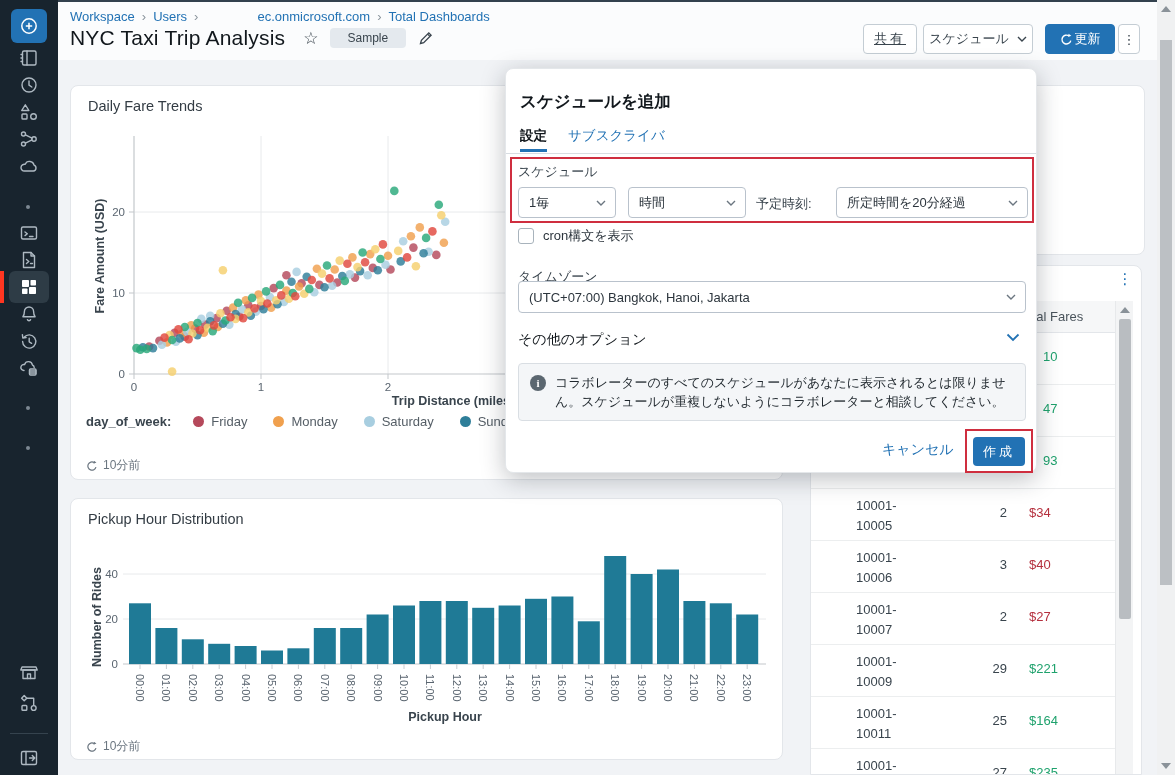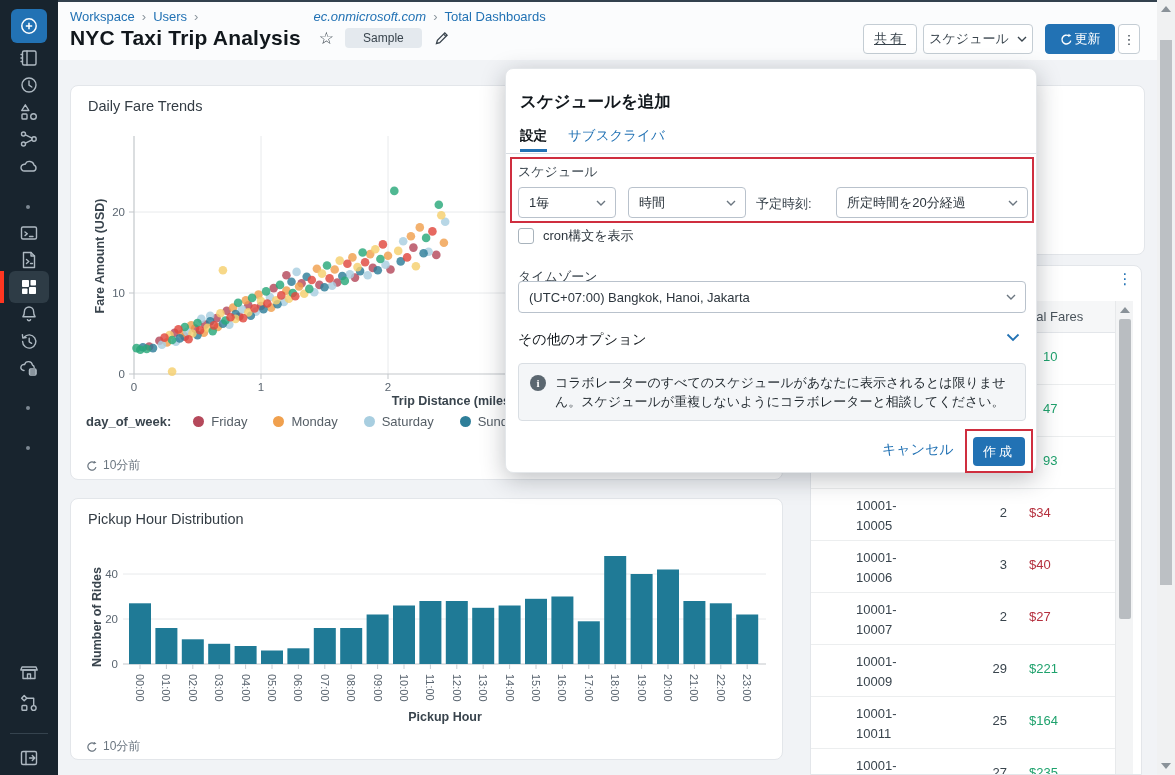--- a/index.html
+++ b/index.html
@@ -16,23 +16,23 @@
   .rail-red-bar { position:absolute; left:0; width:4px; height:32px; background:#ff3621; }
   .rail-dot { position:absolute; left:26px; width:4px; height:4px; border-radius:50%; background:#7d8892; }
   .rail-divider { position:absolute; left:10px; width:38px; height:1px; background:#35434e; }
 
   
   .topstripe { position:absolute; left:58px; top:0; width:1099px; height:2px; background:#33414e; z-index:12; }
   .topbar { position:absolute; left:58px; top:2px; width:1099px; height:58px; background:#fbfcfd; z-index:10; }
   .breadcrumb { position:absolute; left:12px; top:7px; font-size:13px; display:flex; align-items:center; }
   .breadcrumb a { color:#2272b4; text-decoration:none; cursor:pointer; }
   .crumb-sep { color:#8a949c; margin:0 7px; font-size:13px; }
-  .crumb-gap { margin-left:108px;font-style:italic; }
+  .crumb-gap { margin-left:52px; }
   .titlerow { position:absolute; left:12px; top:24px; display:flex; align-items:center; }
-  .page-title { font-size:21px; color:#11171c; font-weight:700; letter-spacing:.2px; }
+  .page-title { font-size:21px; color:#11171c; font-weight:400; letter-spacing:.2px; }
   .star { margin-left:18px; font-size:17px; color:#39444d; cursor:pointer; }
   .badge { margin-left:11px; background:#e4e9ee; color:#39444d; font-size:12px; padding:3px 18px; border-radius:4px; }
   .pencil { margin-left:12px; cursor:pointer; display:flex; }
   .actions button { font-family:inherit; cursor:pointer; font-size:13px; color:#39444d; background:#fff;
                     border:1px solid #c4cdd4; border-radius:4px; height:30px; position:absolute; top:22px; }
   .btn-share { left:805px; width:54px; letter-spacing:3px;text-decoration:underline; }
   .btn-schedule { left:865px; width:110px; display:flex; align-items:center; justify-content:center; gap:8px; }
   .btn-refresh { left:987px; width:70px; background:#2272b4 !important; border-color:#2272b4 !important; color:#fff !important;
                  display:flex; align-items:center; justify-content:center; gap:2px; }
   .btn-kebab { left:1060px; width:22px; font-size:13px; color:#39444d; }

